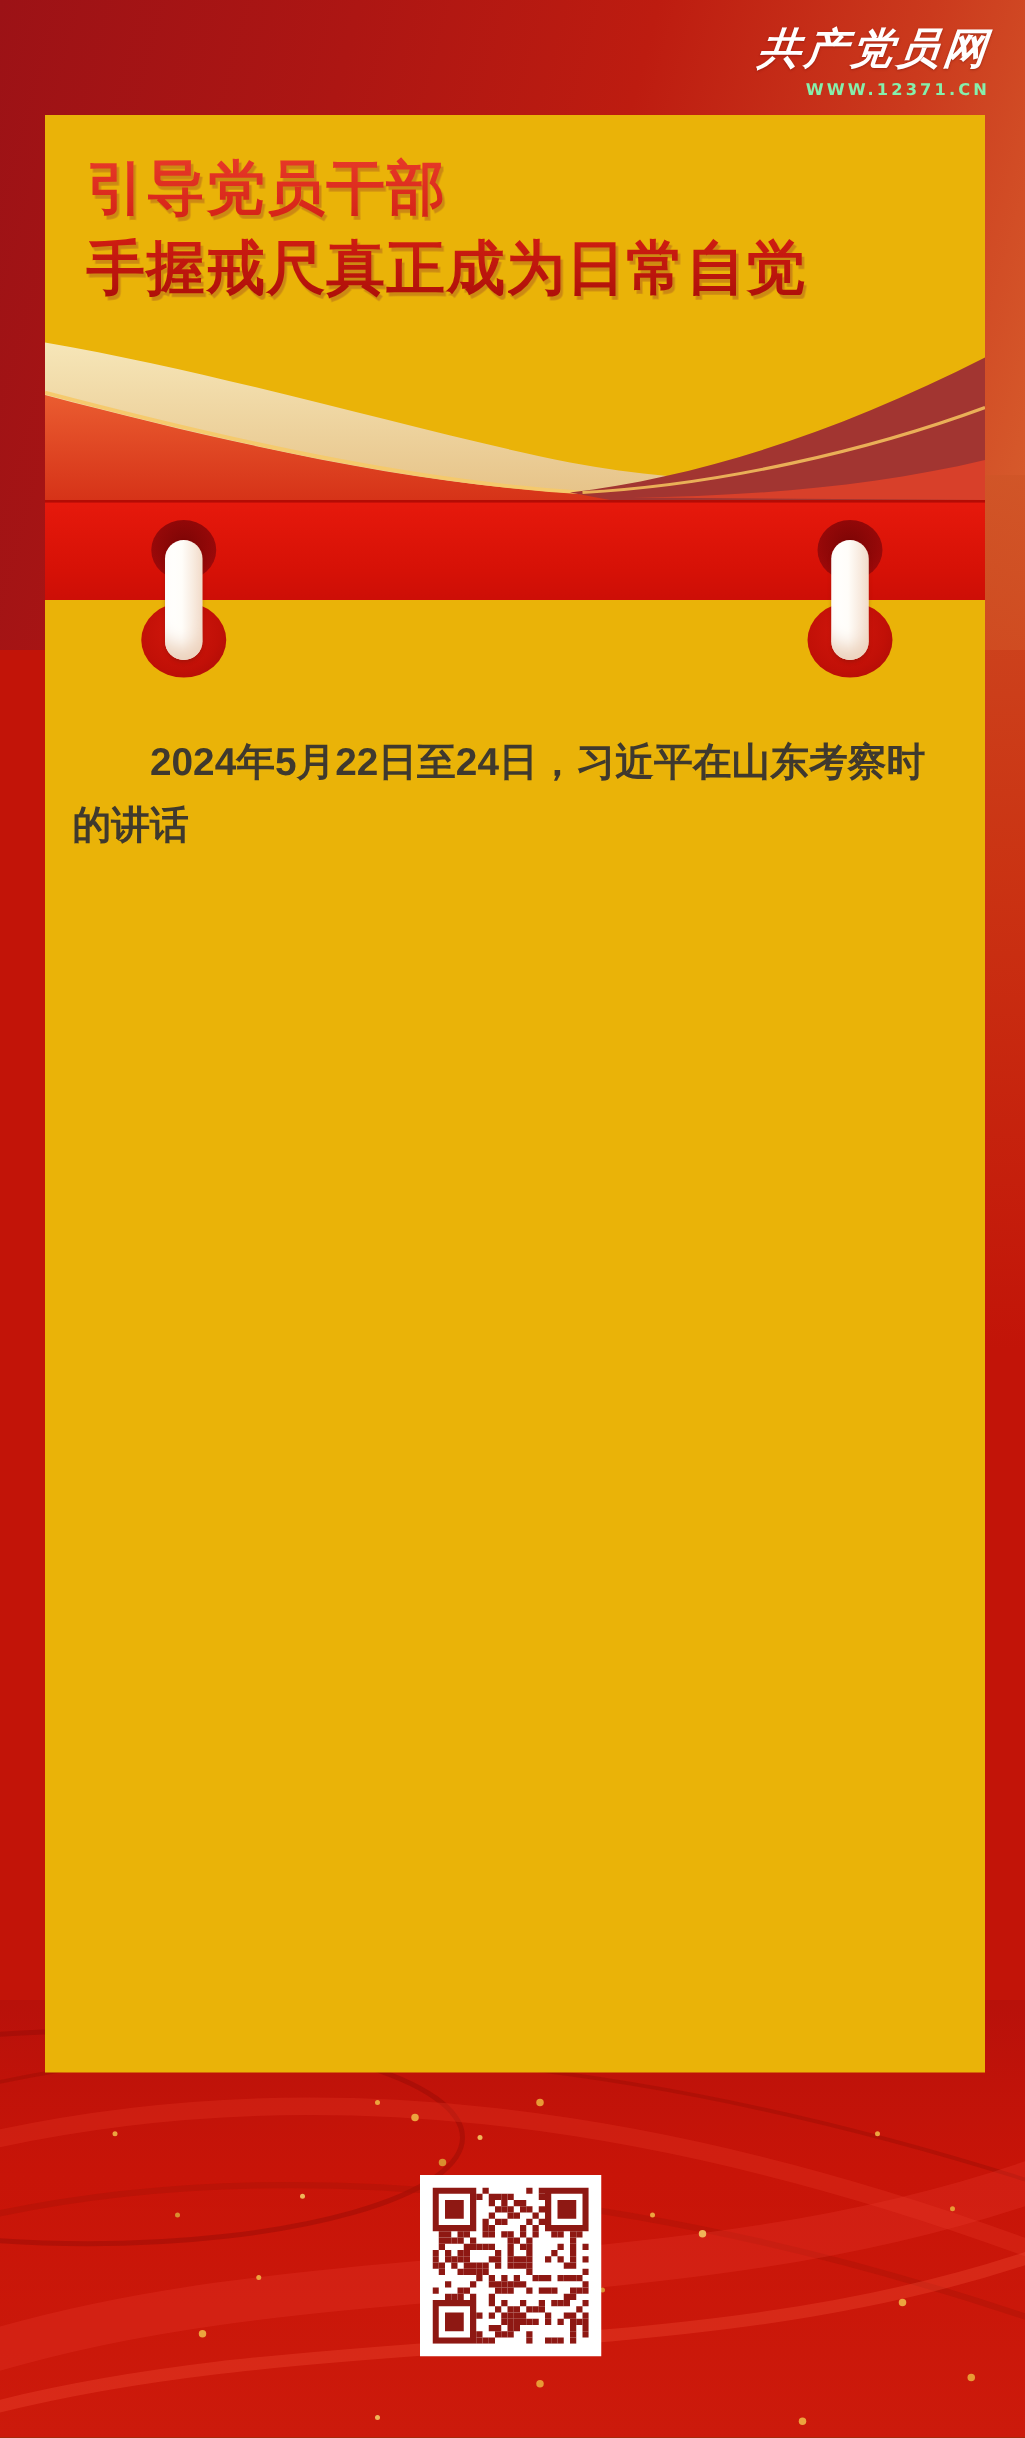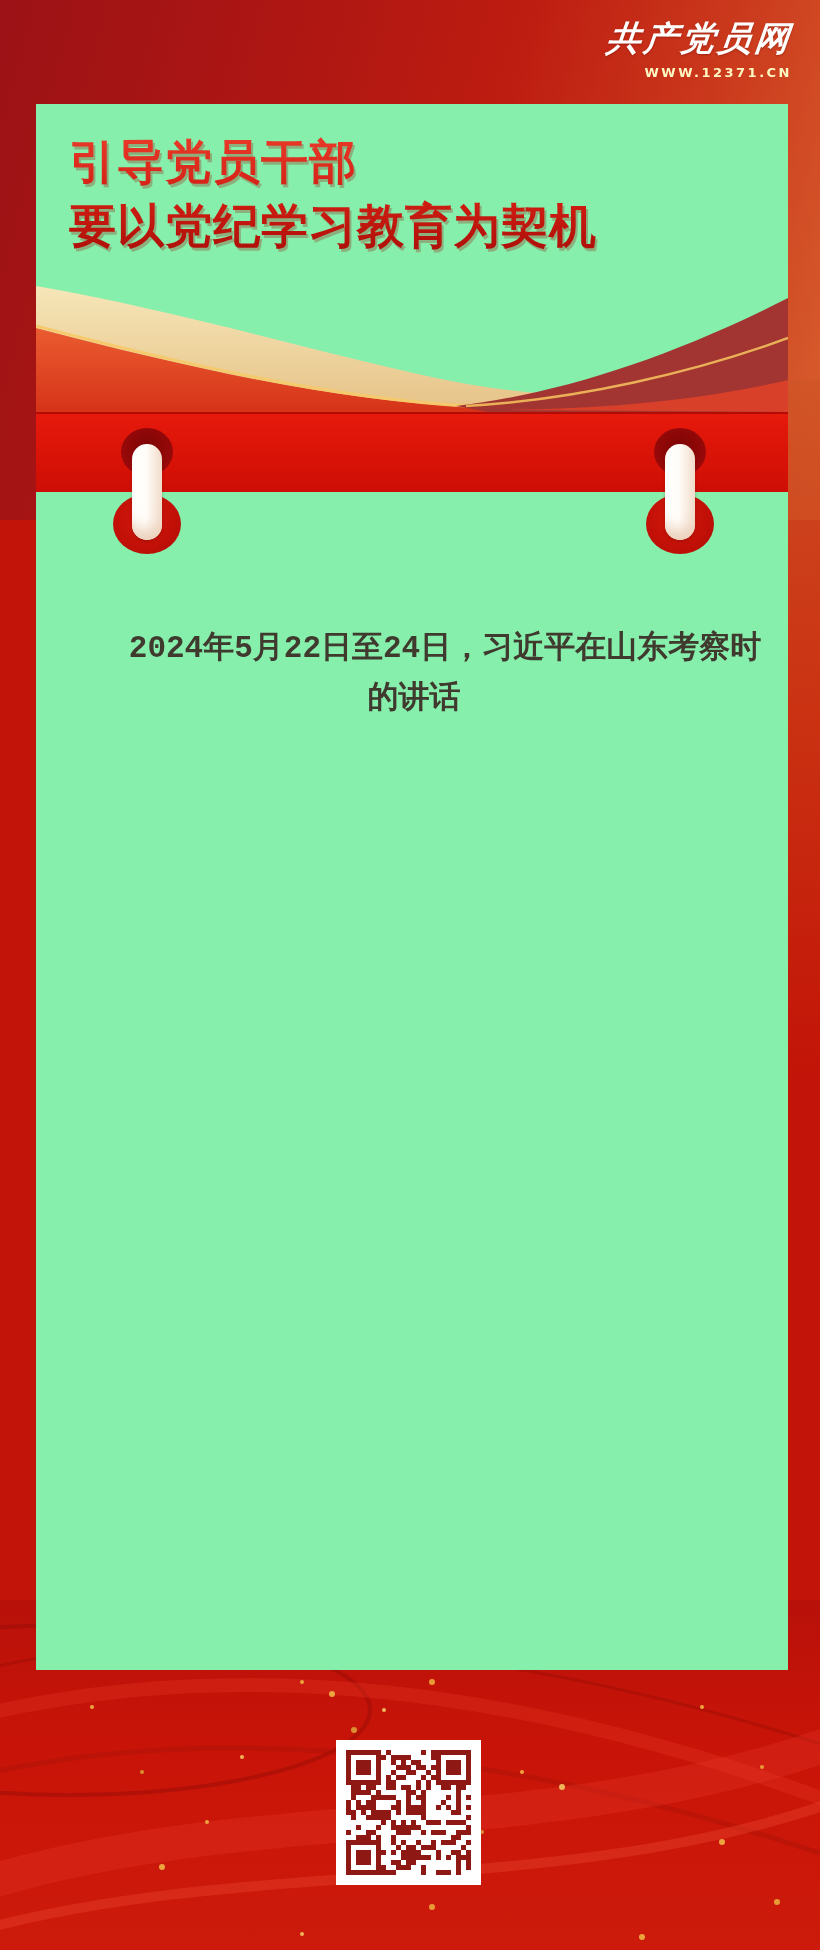--- a/index.html
+++ b/index.html
@@ -44,28 +44,28 @@
 
   
   .brand { position:absolute; top:16px; right:28px; text-align:right; z-index:5; }
   .brand-mark {
     display:block; color:#ffffff; font-size:34px; font-weight:700;
     font-style:italic; letter-spacing:3px; transform:skewX(-6deg);
     font-family:"DejaVu Sans", sans-serif;
     text-shadow:0 1px 2px rgba(100,10,5,.4);
   }
   .brand-url {
-    display:block; margin-top:3px; color:#fef9c3; font-size:13px; font-weight:700;
+    display:block; margin-top:3px; color:#86efac; font-size:13px; font-weight:700;
     letter-spacing:2.5px; font-family:"DejaVu Sans", sans-serif;
   }
 
   
   .card {
-    position:absolute; left:36px; top:104px; width:752px; height:1566px;
-    background:#86efac; z-index:2;
+    position:absolute; left:36px; top:92px; width:752px; height:1566px;
+    background:#eab308; z-index:2;
   }
 
   .headline {
     position:absolute; left:33px; top:26px; z-index:4;
     font-size:47px; font-weight:700; line-height:64px; letter-spacing:1px;
     background:linear-gradient(180deg,#ea3c2b 0%,#d01d12 55%,#a90e08 100%);
     -webkit-background-clip:text; background-clip:text; color:transparent;
     filter:drop-shadow(2px 3px 0 rgba(150,60,40,.35));
   }
 
@@ -105,23 +105,23 @@
   .quote-body {
     position:absolute; left:22px; top:478px; width:712px; z-index:4;
     color:#3b2a15; font-size:38px; font-weight:700; line-height:66px;
     text-align:justify;
   }
   .para { margin-bottom:30px; text-indent:1.05em; }
   .para.first { text-indent:2em; }
   .bullet { margin-right:.35em; font-size:30px; vertical-align:2px; }
 
   .attribution {
-    margin-top:42px; font-family:Liberation Mono, monospace;
+    margin-top:15px; font-family:Liberation Sans, sans-serif;
     font-size:31px; font-weight:600; line-height:50px; color:#3f392e;
-    text-indent:2em; text-align:center;
+    text-indent:2em; text-align:left;
   }
 
   
   .qr-panel {
     position:absolute; left:336px; top:1740px; width:145px; height:145px;
     background:#ffffff; z-index:4; padding:10px;
   }
 </style>
 </head>
 <body>
@@ -146,21 +146,21 @@
 
   <div class="brand">
     <span class="brand-mark">共产党员网</span>
     <span class="brand-url">WWW.12371.CN</span>
   </div>
 
   <div class="card">
 
     <div class="headline">
       <div>引导党员干部</div>
-      <div>要以党纪学习教育为契机</div>
+      <div>手握戒尺真正成为日常自觉</div>
     </div>
 
     <svg class="wave-band" viewBox="0 0 752 158" xmlns="http://www.w3.org/2000/svg">
       <defs>
         <linearGradient id="tanGrad" x1="0" y1="0" x2="0" y2="1">
           <stop offset="0" stop-color="#f6e6b8"></stop>
           <stop offset="1" stop-color="#e6c287"></stop>
         </linearGradient>
         <linearGradient id="orangeGrad" x1="0" y1="0" x2="0" y2="1">
           <stop offset="0" stop-color="#ea5c30"></stop>

